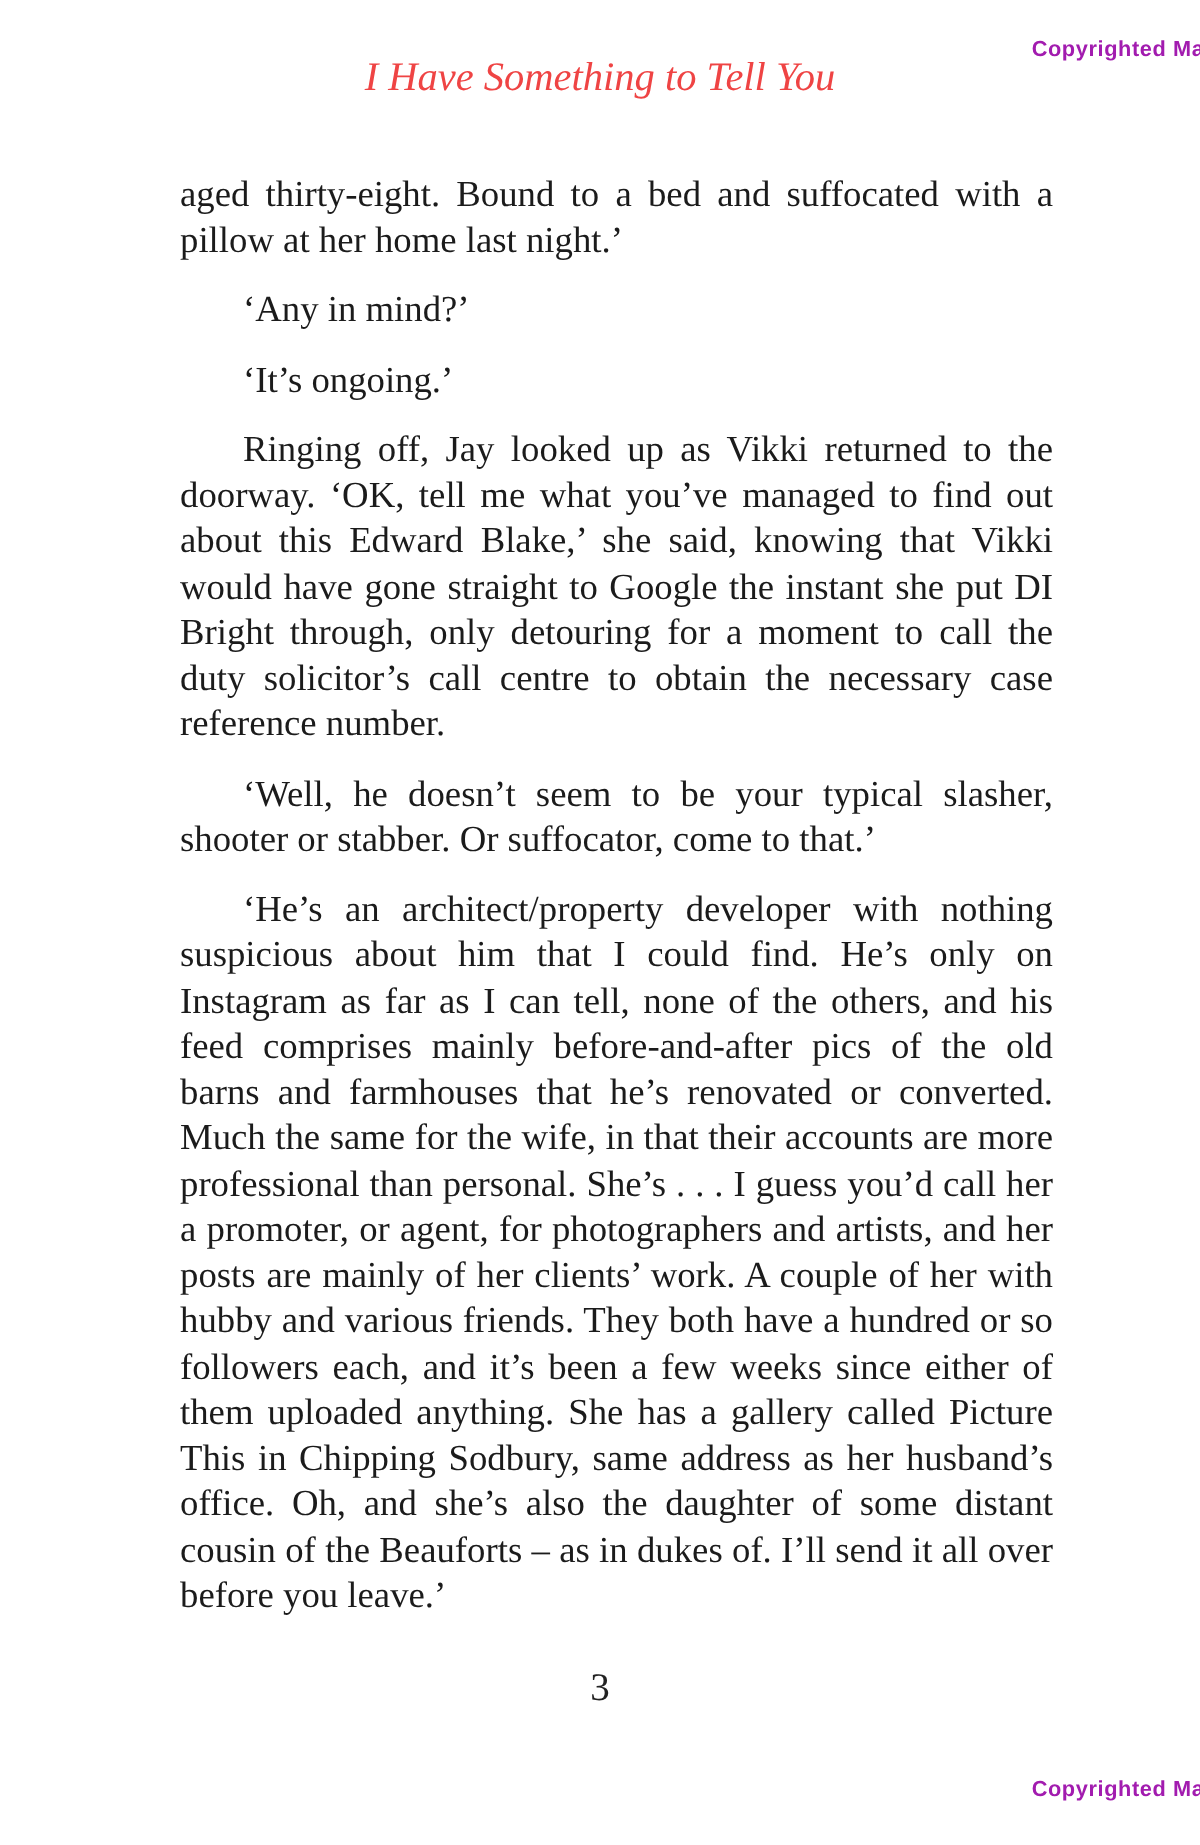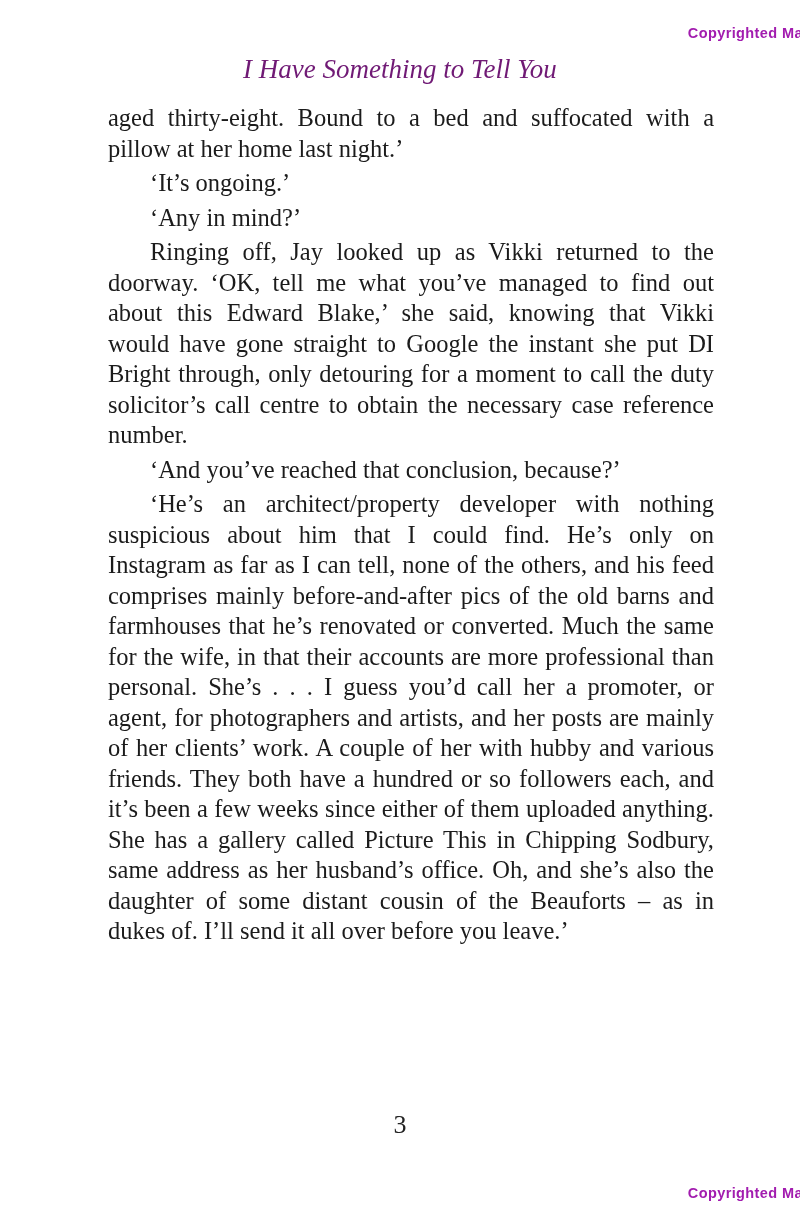--- a/index.html
+++ b/index.html
@@ -23,40 +23,40 @@
     font-weight: bold;
     font-size: 14.5px;
     letter-spacing: 0.4px;
     color: #a21caf;
     margin-left: 40px;
   }
   .copyright-top { top: 25px; }
   .copyright-bottom { top: 1185px; }
   .running-header {
     position: absolute;
-    top: 54px;
+    top: 36px;
     left: 0;
     width: 100%;
     text-align: center;
     font-style: italic;
     font-size: 27px;
-    color: #701a75;
+    color: #ef4444;
   }
   .page-body {
     position: absolute;
     left: 104px;
     top: 99px;
     width: 614px;
     font-size: 24.5px;
     line-height: 30.5px;
     text-align: justify;
     color: #1b1b1b;
   }
   .page-body p {
-    margin: 4px;
+    margin: 16px;
     padding: 0;
   }
   .page-body p.indent {
     text-indent: 42px;
   }
   .page-number {
     position: absolute;
     top: 1110px;
     left: 0;
     width: 100%;
@@ -67,22 +67,22 @@
 </style>
 </head>
 <body>
 
 <div class="copyright-notice copyright-top">Copyrighted Material</div>
 
 <div class="running-header">I Have Something to Tell You</div>
 
 <div class="page-body">
   <p>aged thirty-eight. Bound to a bed and suffocated with a pillow at her home last night.’</p>
+  <p class="indent">‘Any in mind?’</p>
   <p class="indent">‘It’s ongoing.’</p>
-  <p class="indent">‘Any in mind?’</p>
   <p class="indent">Ringing off, Jay looked up as Vikki returned to the doorway. ‘OK, tell me what you’ve managed to find out about this Edward Blake,’ she said, knowing that Vikki would have gone straight to Google the instant she put DI Bright through, only detouring for a moment to call the duty solicitor’s call centre to obtain the necessary case reference number.</p>
-  <p class="indent">‘And you’ve reached that conclusion, because?’</p>
+  <p class="indent">‘Well, he doesn’t seem to be your typical slasher, shooter or stabber. Or suffocator, come to that.’</p>
   <p class="indent">‘He’s an architect/property developer with nothing suspicious about him that I could find. He’s only on Instagram as far as I can tell, none of the others, and his feed comprises mainly before-and-after pics of the old barns and farmhouses that he’s renovated or converted. Much the same for the wife, in that their accounts are more professional than personal. She’s . . . I guess you’d call her a promoter, or agent, for photographers and artists, and her posts are mainly of her clients’ work. A couple of her with hubby and various friends. They both have a hundred or so followers each, and it’s been a few weeks since either of them uploaded anything. She has a gallery called Picture This in Chipping Sodbury, same address as her husband’s office. Oh, and she’s also the daughter of some distant cousin of the Beauforts – as in dukes of. I’ll send it all over before you leave.’</p>
 </div>
 
 <div class="page-number">3</div>
 
 <div class="copyright-notice copyright-bottom">Copyrighted Material</div>
 
 </body></html>

